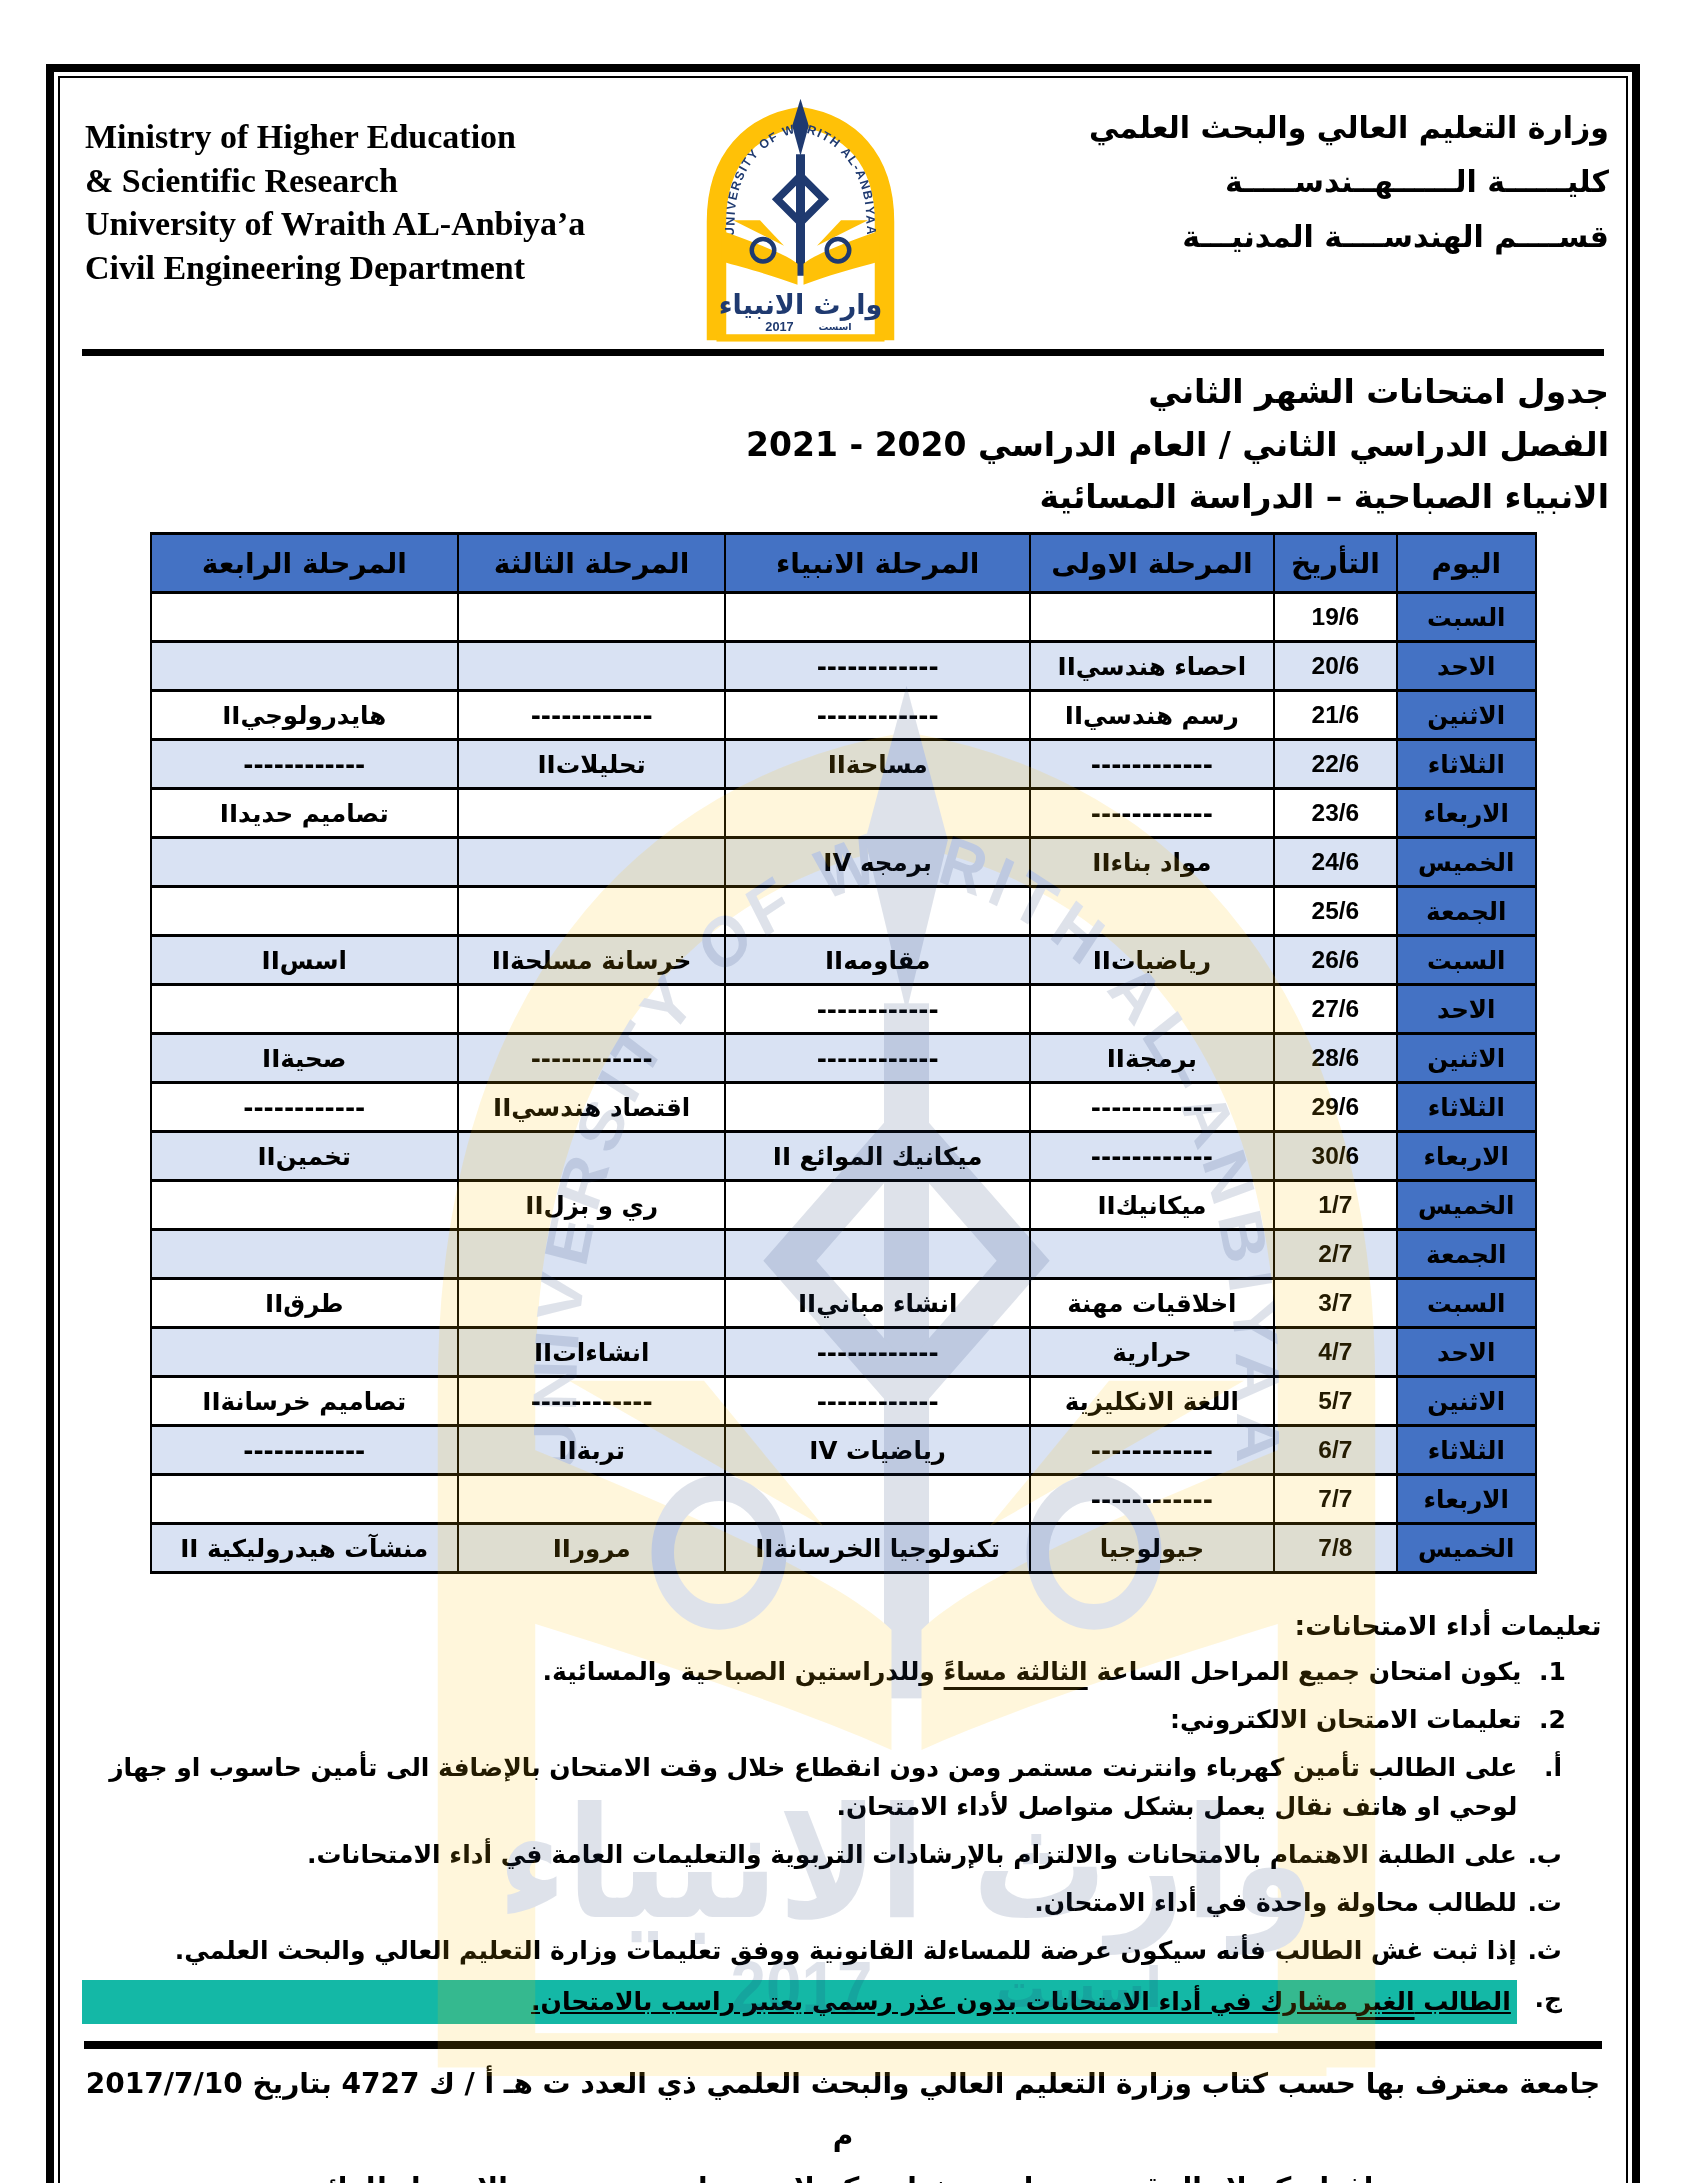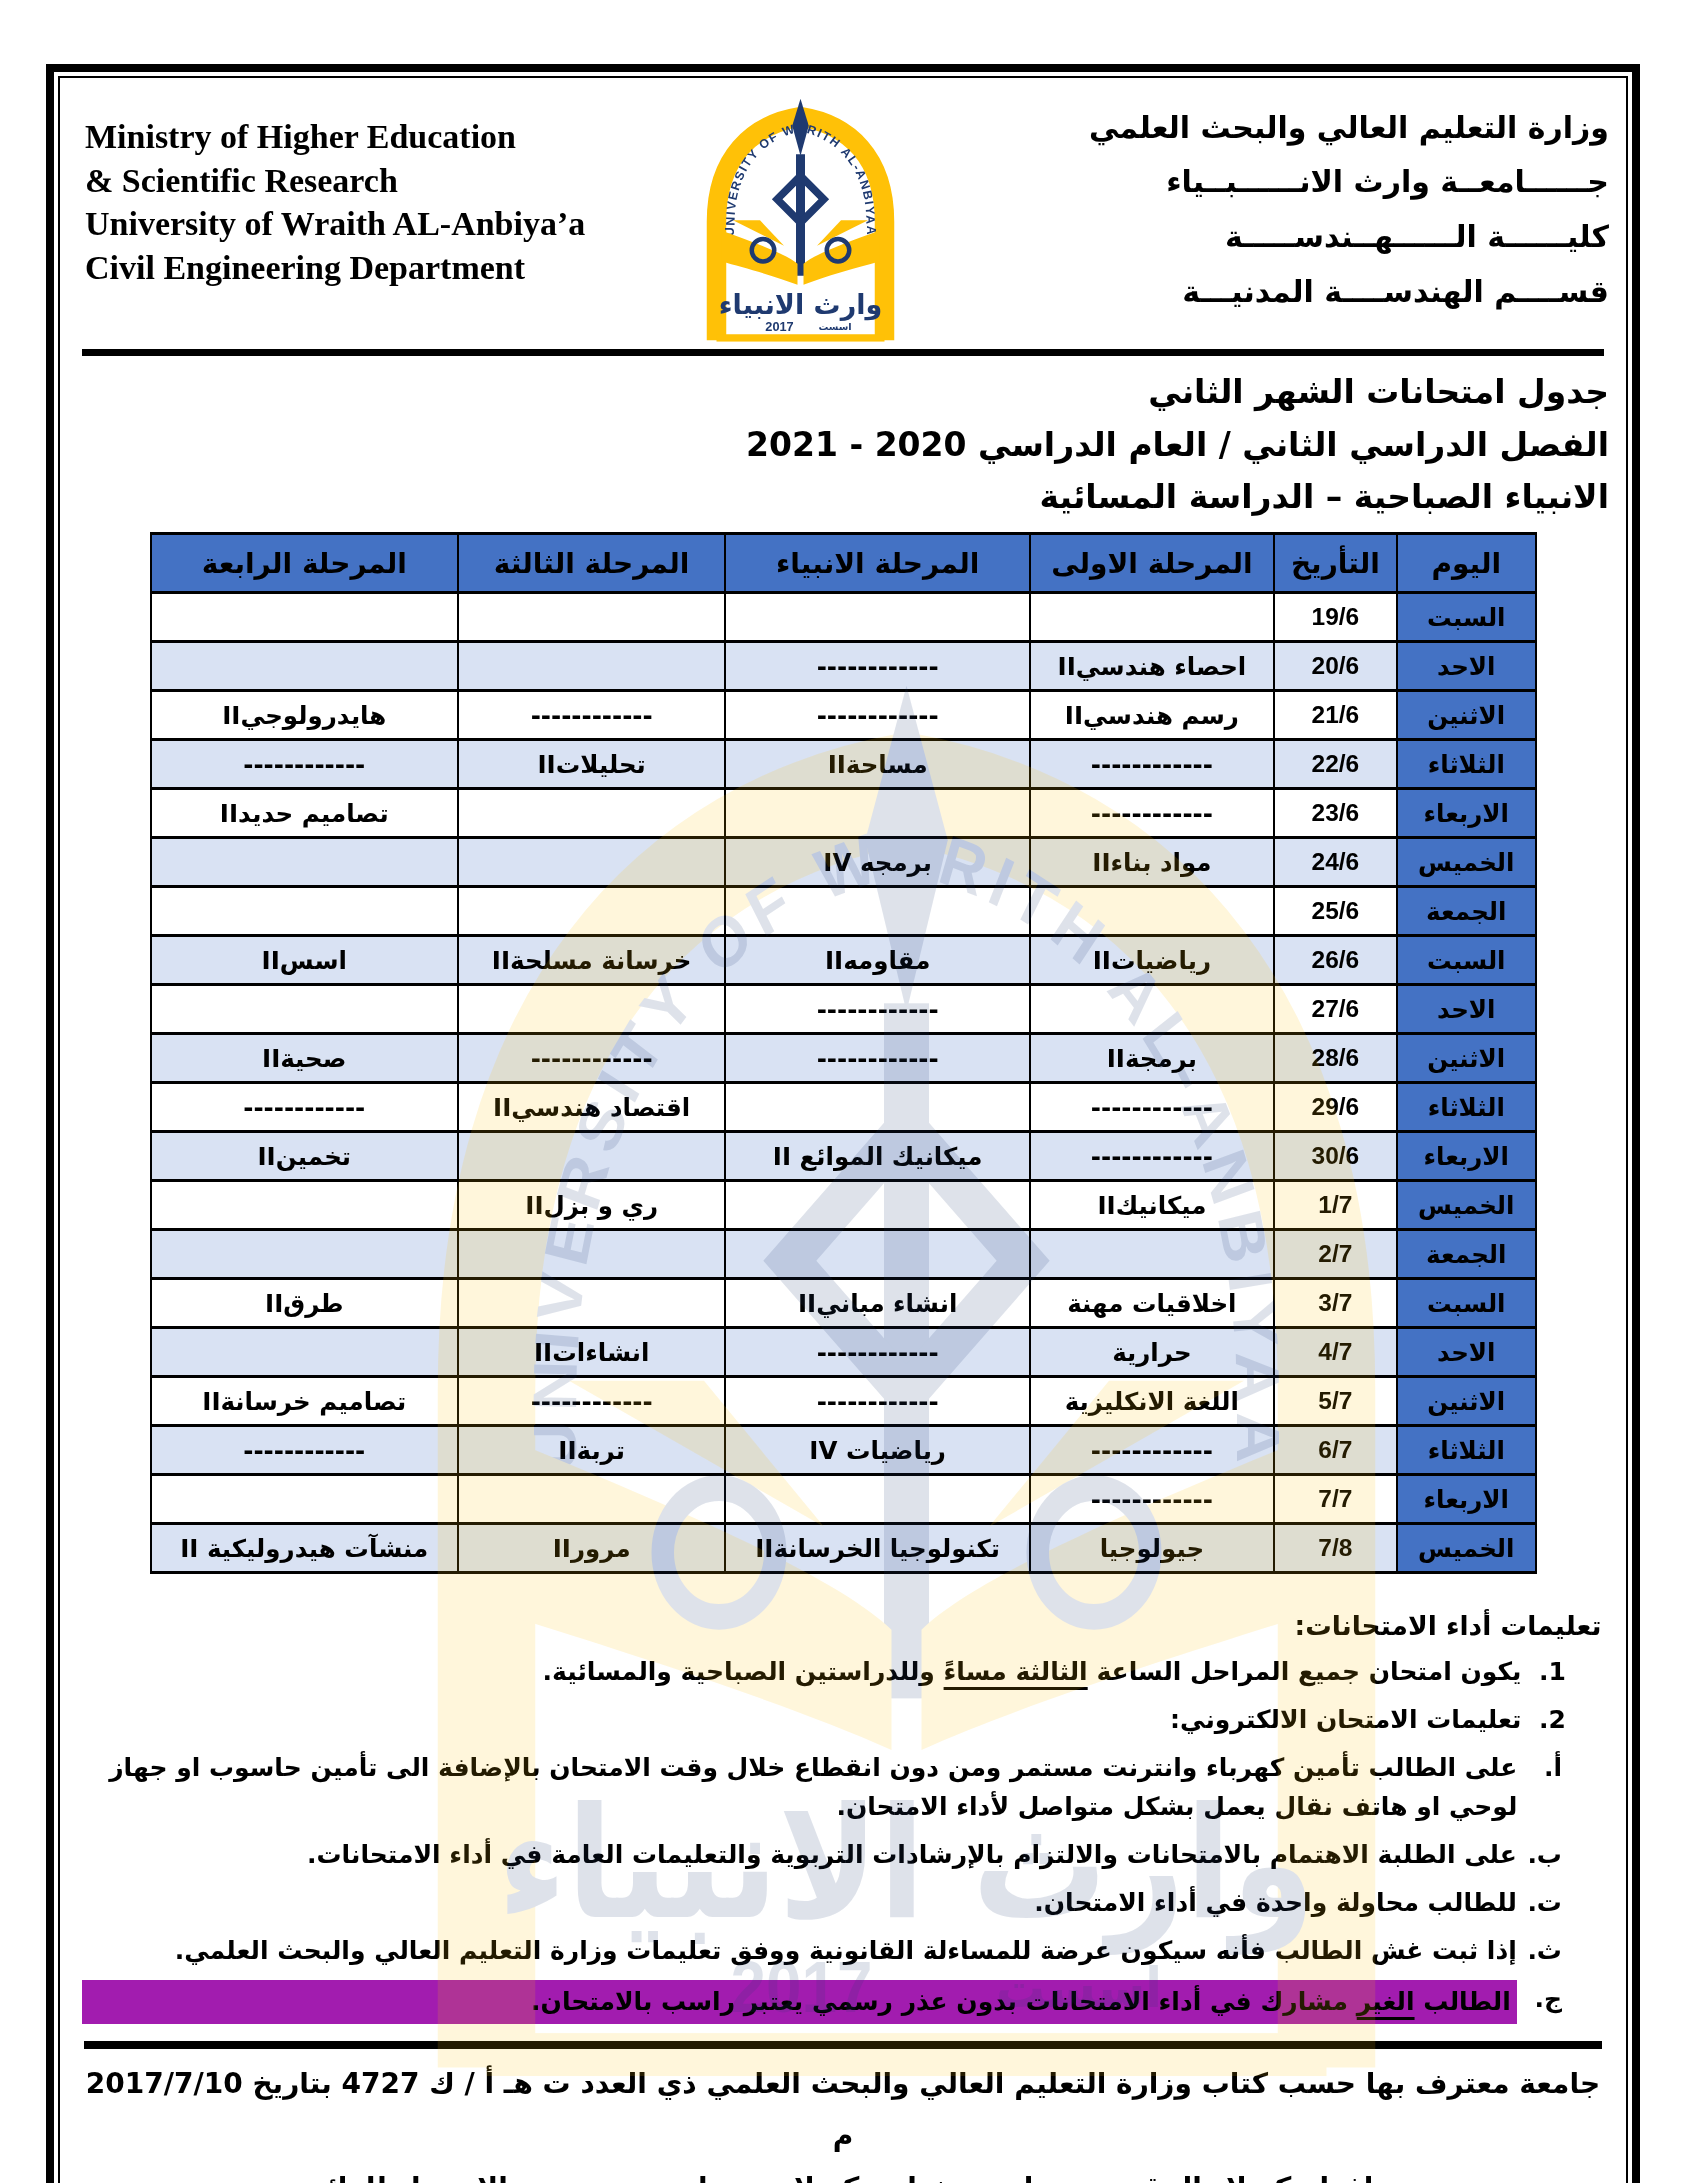--- a/index.html
+++ b/index.html
@@ -40,21 +40,21 @@
 
   
   .instr{direction:rtl;width:1522px;margin:36px auto 0;font-weight:bold;font-size:25px;
          position:relative;z-index:1;}
   .instr-heading{font-size:26.5px;margin:0 2.6px 12px 0;}
   .instr-item{display:flex;gap:10.6px;line-height:1.55;margin-bottom:9.3px;}
   .instr-item.num{padding-right:38px;}
   .instr-item.let{padding-right:42px;}
   .instr-item .marker{flex:0 0 34px;text-align:right;}
   .instr-item .body{flex:1;}
-  .instr-item.hl .body{background:#a21caf;padding:2.6px 6.6px;}
+  .instr-item.hl .body{background:#14b8a6;padding:2.6px 6.6px;text-decoration:underline;}
   .uline{text-decoration:underline;text-decoration-thickness:2.6px;text-underline-offset:6.6px;}
 
   
   .footer-rule{height:8px;background:#000;margin:17px 6.6px 0 6.6px;}
   .pfooter{direction:rtl;text-align:center;font-weight:bold;font-size:28px;
            line-height:1.85;margin-top:9.3px;position:relative;z-index:1;}
 
   
   .watermark{position:absolute;left:284px;top:582px;width:1125px;height:1416px;
              opacity:0.14;z-index:3;pointer-events:none;}
@@ -103,21 +103,20 @@
               <div>University of Wraith AL-Anbiya’a</div>
               <div>Civil Engineering Department</div>
             </div>
           <div class="hdr-logo">
             <svg width="225" height="248" viewBox="0 0 300 330">
               <use href="#logo-sym"></use>
             </svg>
           </div>
           <div class="hdr-arb">
               <div>وزارة التعليم العالي والبحث العلمي</div>
-              <div>جــــــامعــة وارث الانــــــبــياء</div>
               <div>كليــــــة الــــــهــندســـــة</div>
               <div>قســــم الهندســــة المدنيـــة</div>
             </div>
         </div>
 
         <div class="hdr-rule"></div>
 
         <div class="titles">
             <div>جدول امتحانات الشهر الثاني</div>
             <div>الفصل الدراسي الثاني / العام الدراسي 2020 - 2021</div>

